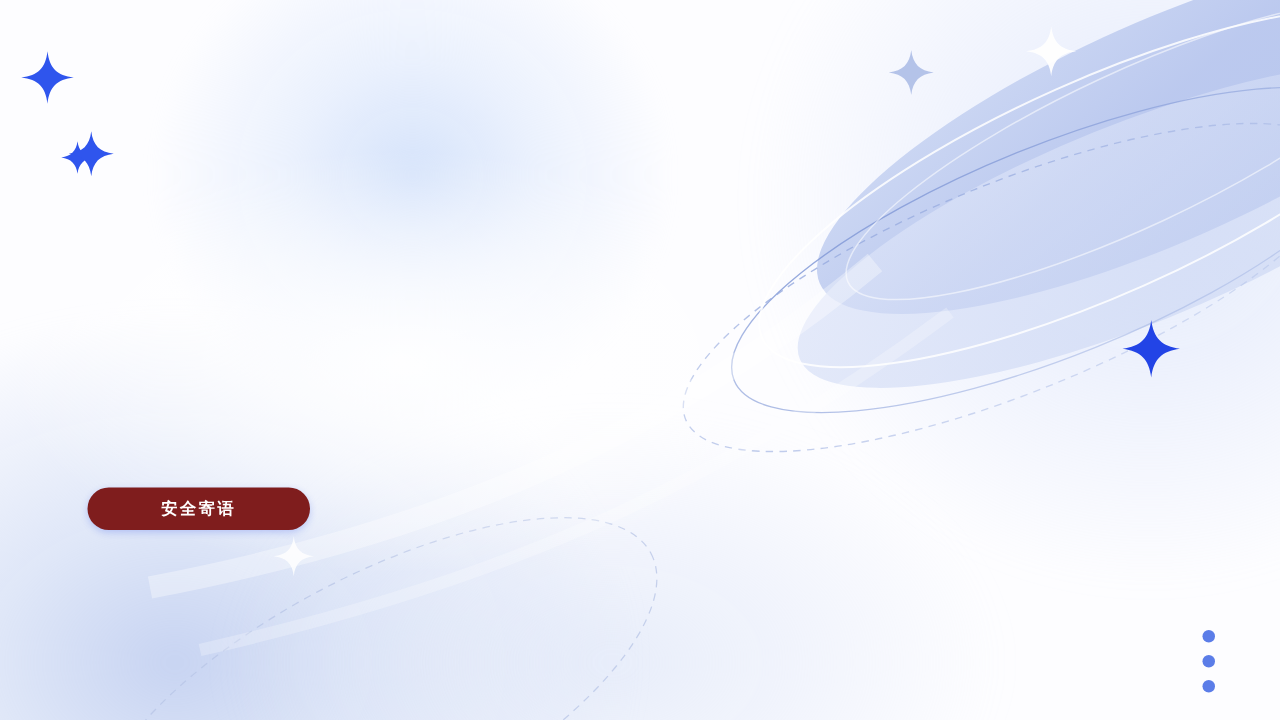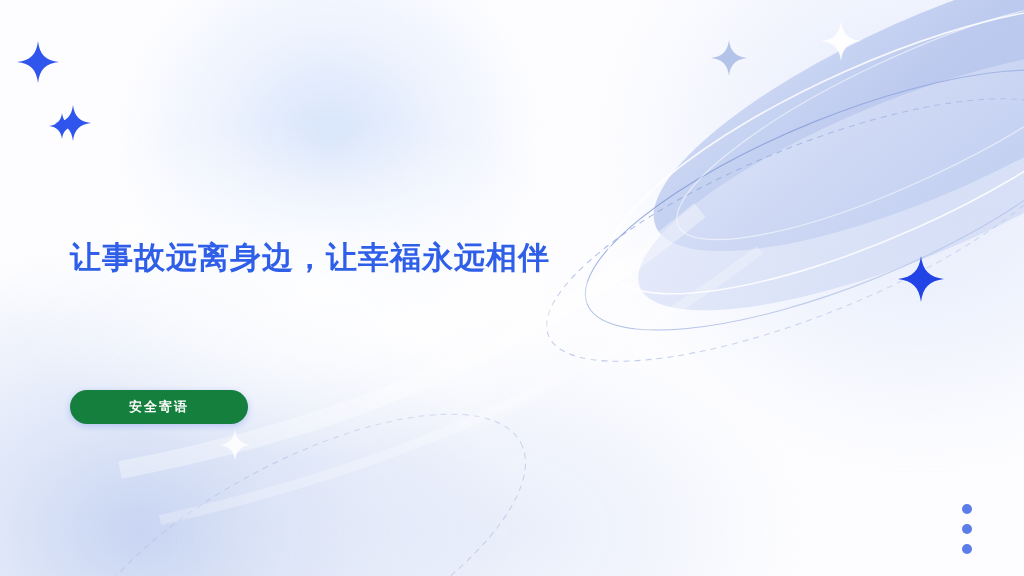--- a/index.html
+++ b/index.html
@@ -132,21 +132,21 @@
   }
 
   .cta-button {
     position: absolute;
     left: 0;
     top: 390px;
     width: 178px;
     height: 34px;
     border: none;
     border-radius: 17px;
-    background: #15803d;
+    background: #7f1d1d;
     color: #ffffff;
     font-family: "Liberation Sans", "DejaVu Sans", sans-serif;
     font-size: 13px;
     font-weight: bold;
     letter-spacing: 2px;
     cursor: pointer;
     box-shadow: 0 2px 6px rgba(47,85,237,0.25);
     padding: 0;
   }
 
@@ -261,21 +261,20 @@
 
   <svg class="sparkle" style="left:820px; top:20px; width:42px; height:42px; opacity:0.95;" viewBox="0 0 42 42">
     <path d="M21 1 C22.4 13.6 28.4 19.6 41 21 C28.4 22.4 22.4 28.4 21 41 C19.6 28.4 13.6 22.4 1 21 C13.6 19.6 19.6 13.6 21 1 Z" fill="#ffffff"></path>
   </svg>
 
   <svg class="sparkle" style="left:218px; top:428px; width:34px; height:34px; opacity:0.85;" viewBox="0 0 34 34">
     <path d="M17 1 C18 11 23 16 33 17 C23 18 18 23 17 33 C16 23 11 18 1 17 C11 16 16 11 17 1 Z" fill="#ffffff"></path>
   </svg>
 
   <div class="content">
-    <h1 class="headline">让事故远离身边，让幸福永远相伴</h1>
 
     <button class="cta-button">安全寄语</button>
   </div>
 
   <div class="dots">
     <span class="dot"></span>
     <span class="dot"></span>
     <span class="dot"></span>
   </div>
 

